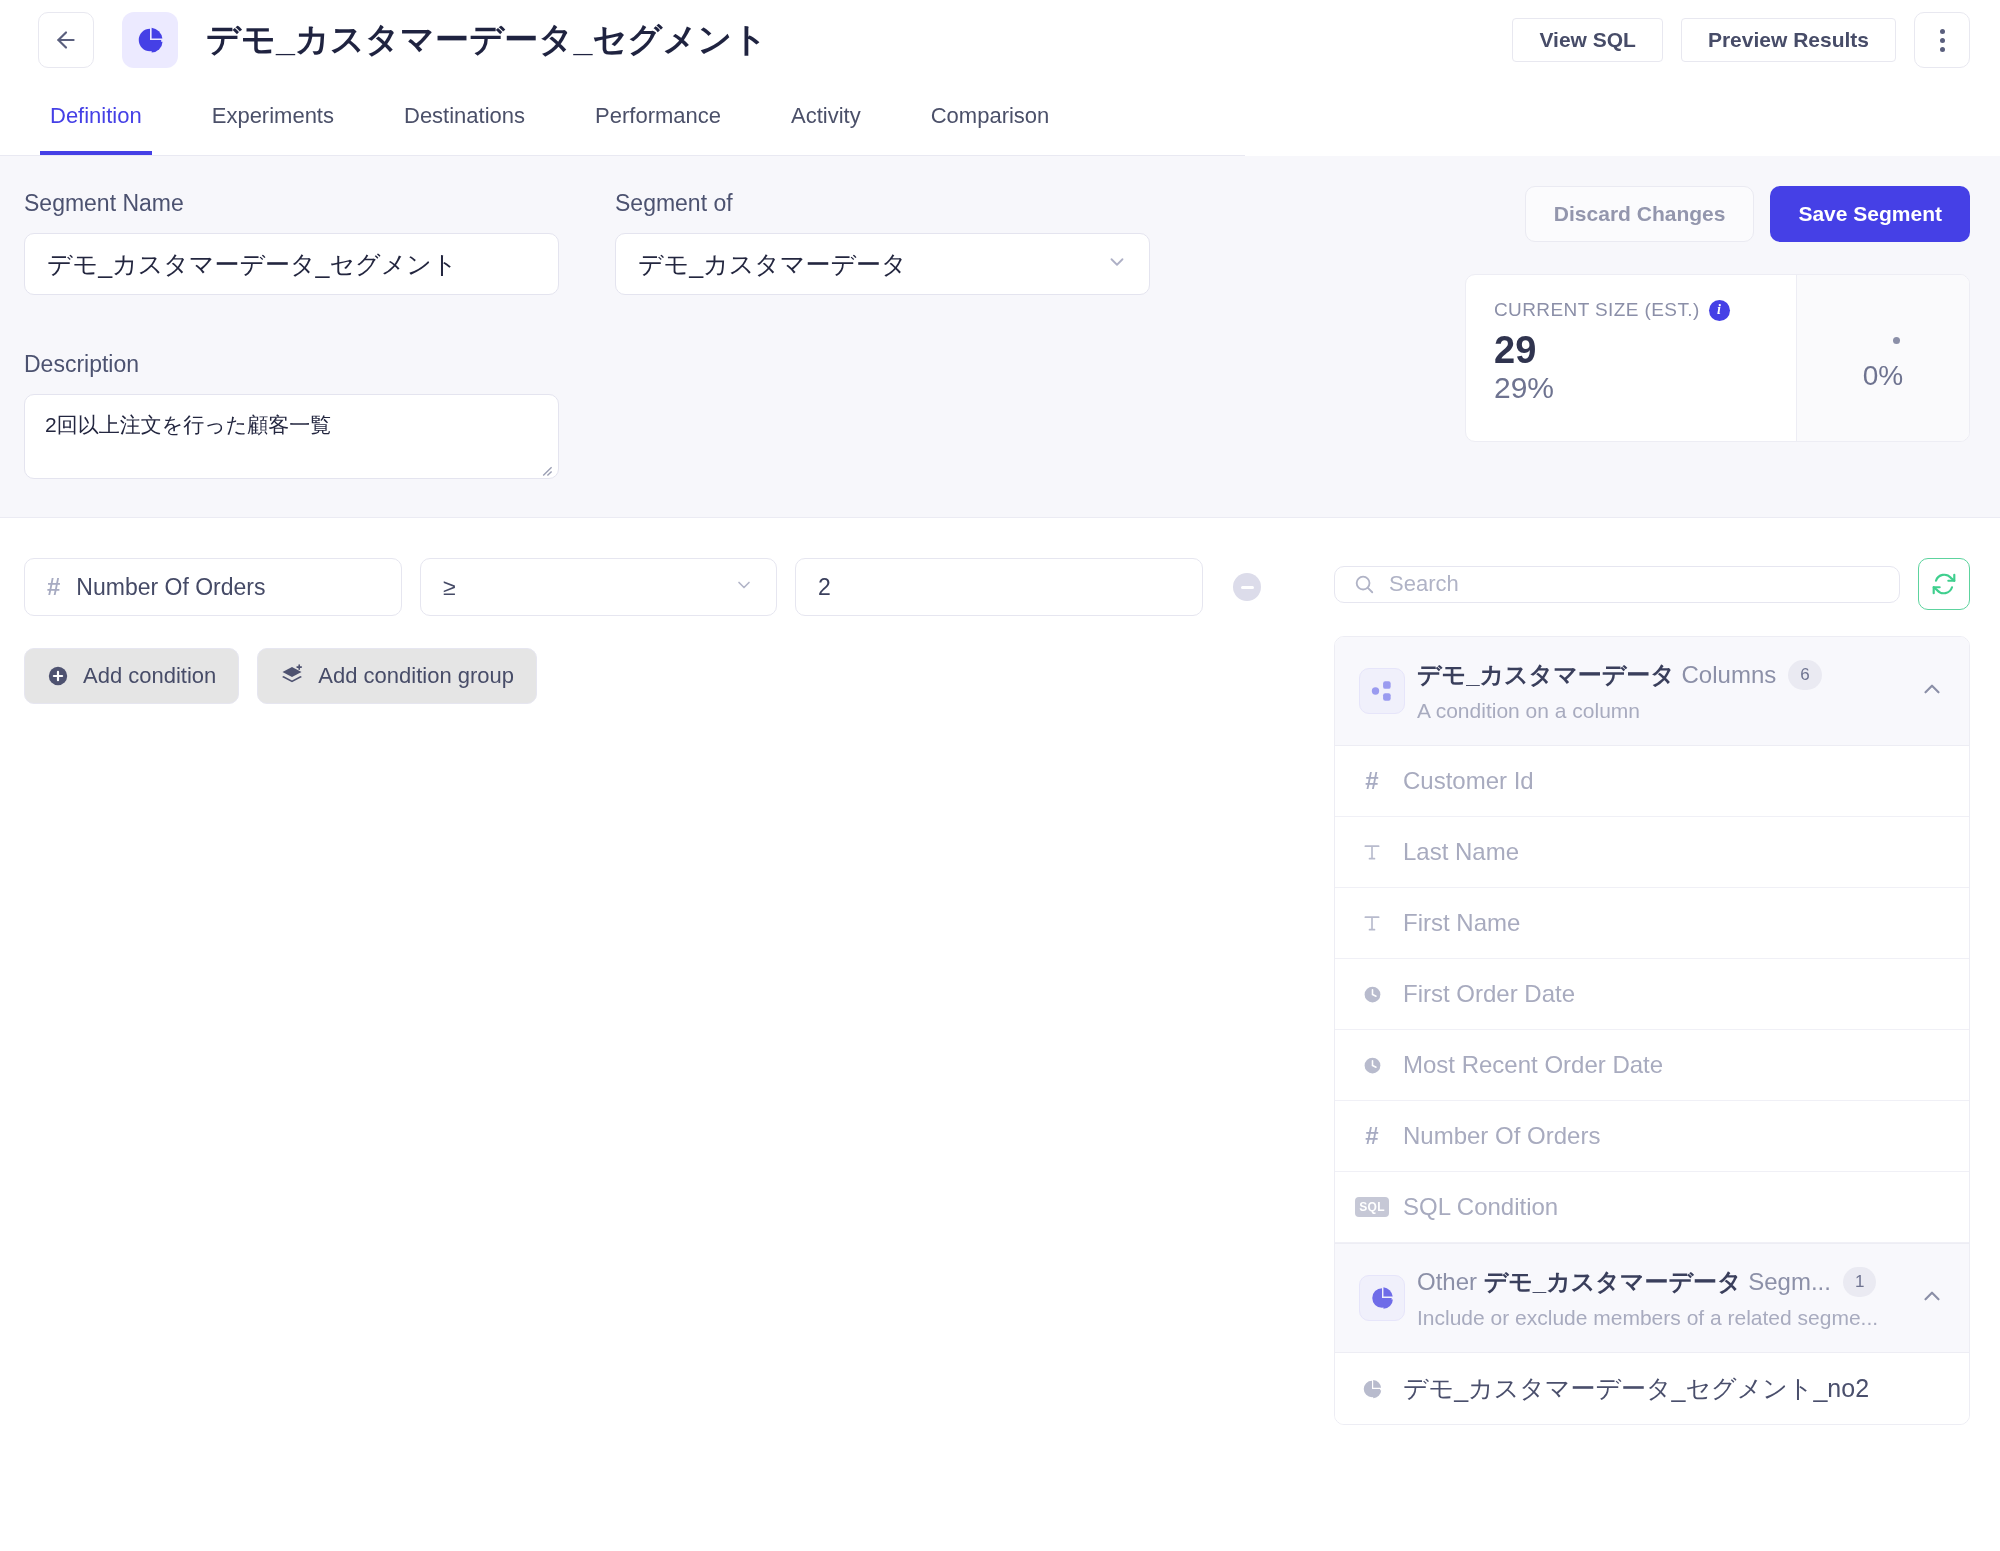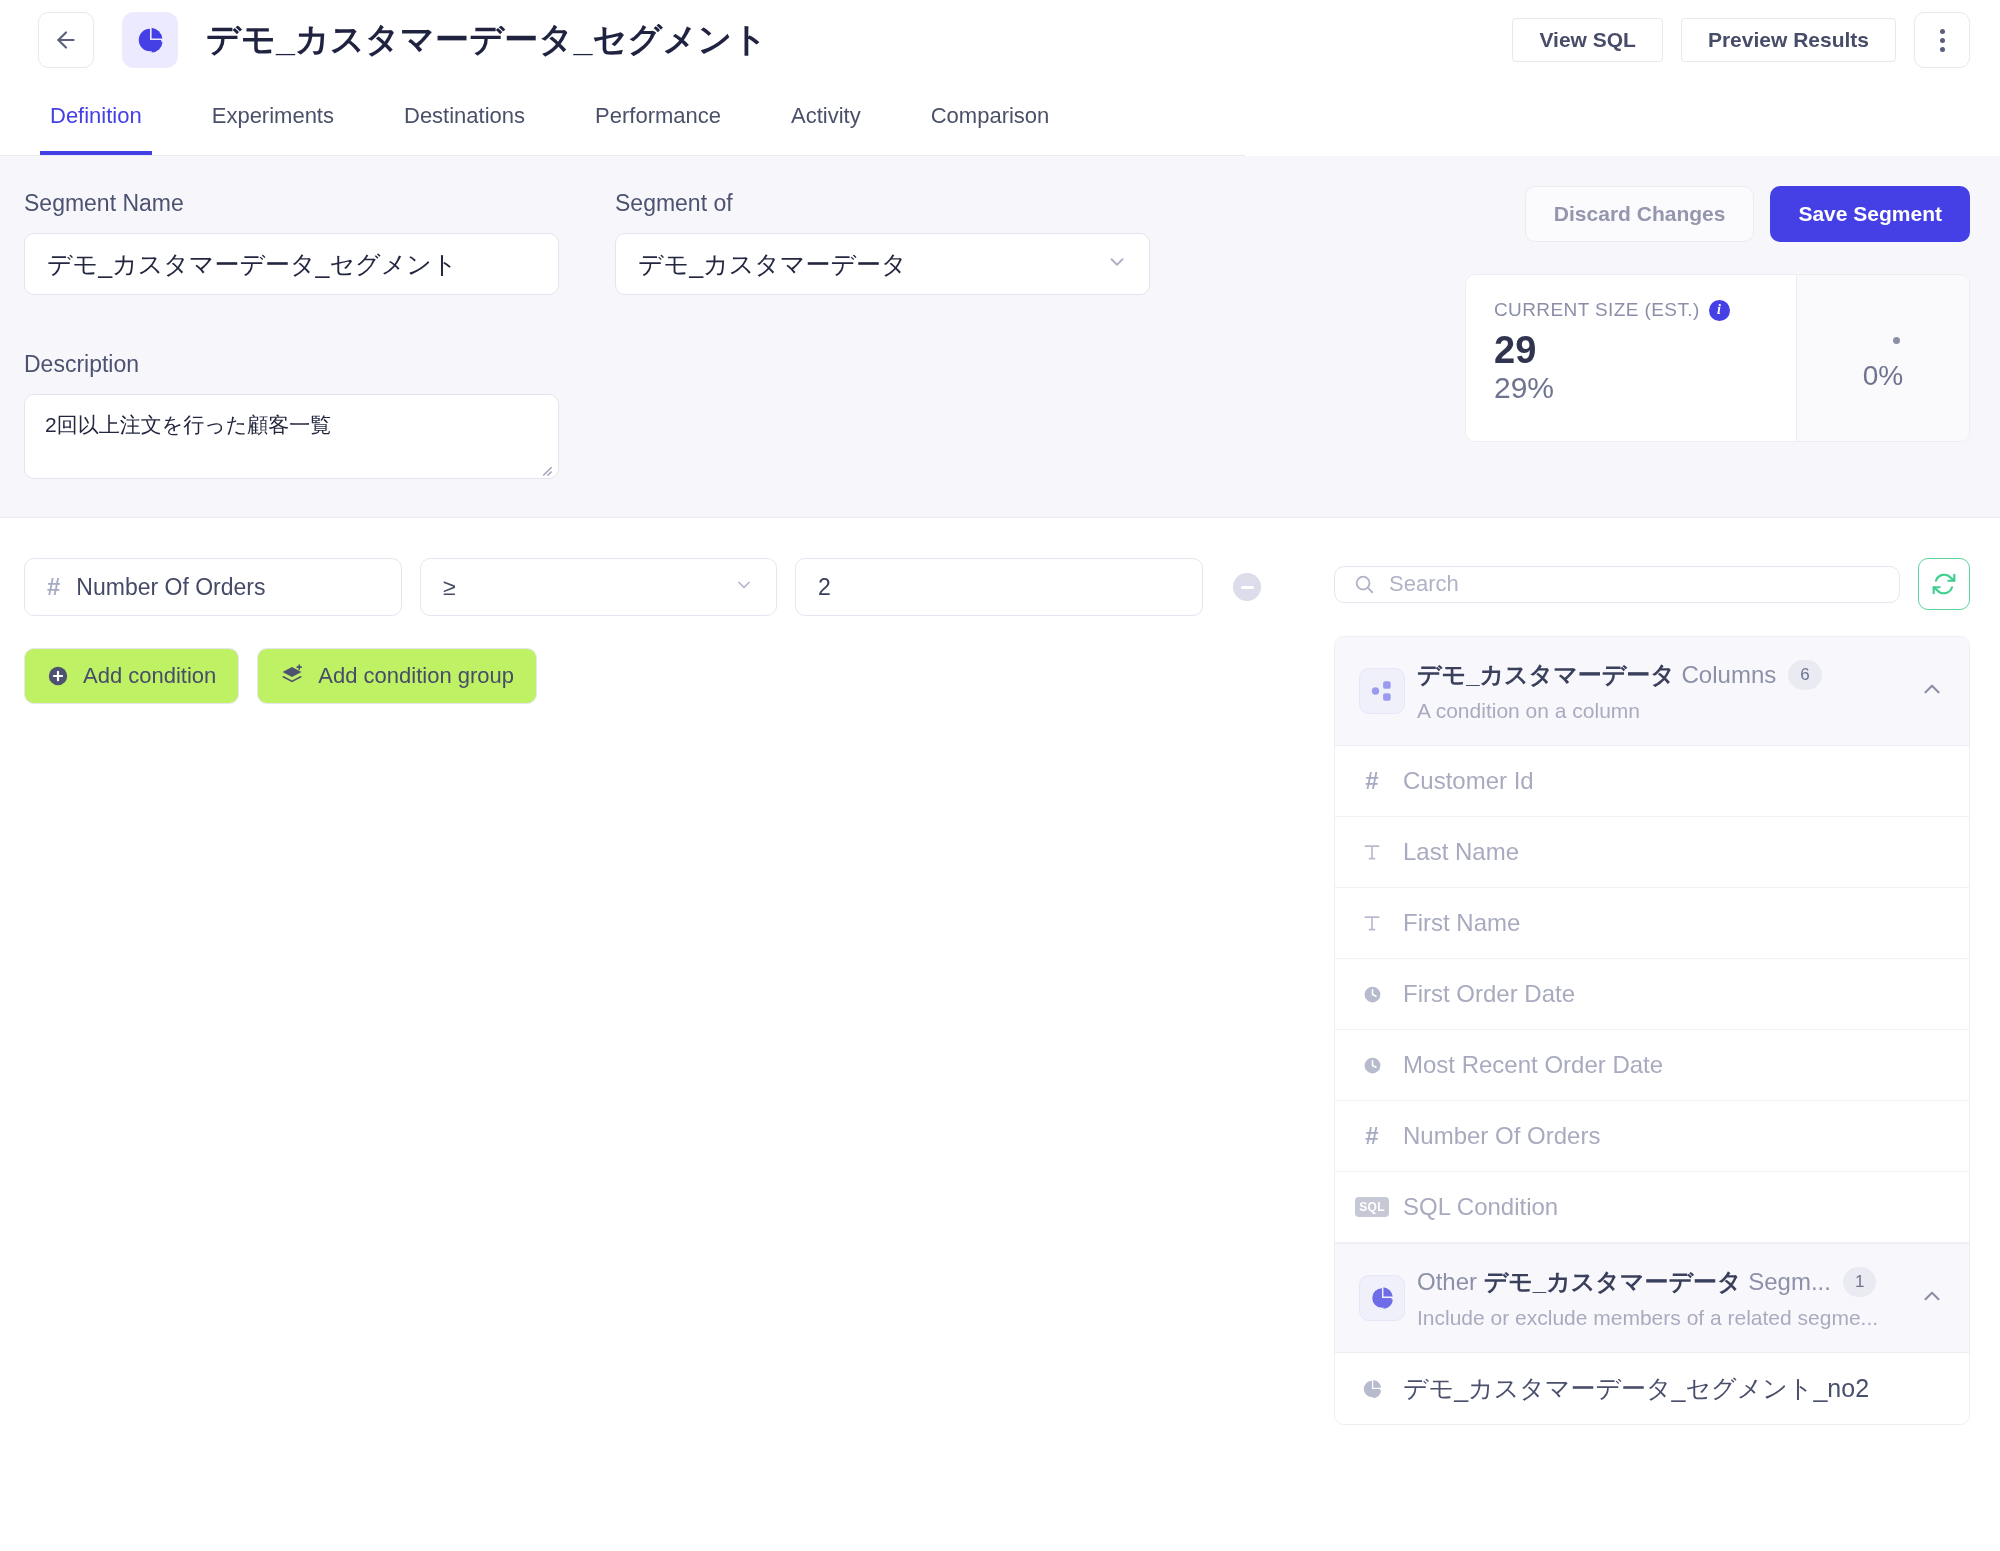--- a/index.html
+++ b/index.html
@@ -250,21 +250,21 @@
     cursor: pointer;
     margin-left: 12px;
   }
   .remove-circle span { width: 13px; height: 3px; background: #fff; border-radius: 2px; display: block; }
 
   .addrow { display: flex; gap: 18px; margin-top: 32px; }
   .add-btn {
     height: 56px;
     border: 1px solid #e6e6f0;
     border-radius: 10px;
-    background: #bef264;
+    background: #e5e5e5;
     font-family: inherit;
     font-size: 22px;
     color: #474c68;
     padding: 0 22px;
     display: flex; align-items: center; gap: 14px;
     cursor: pointer;
     white-space: nowrap;
   }
 
   

